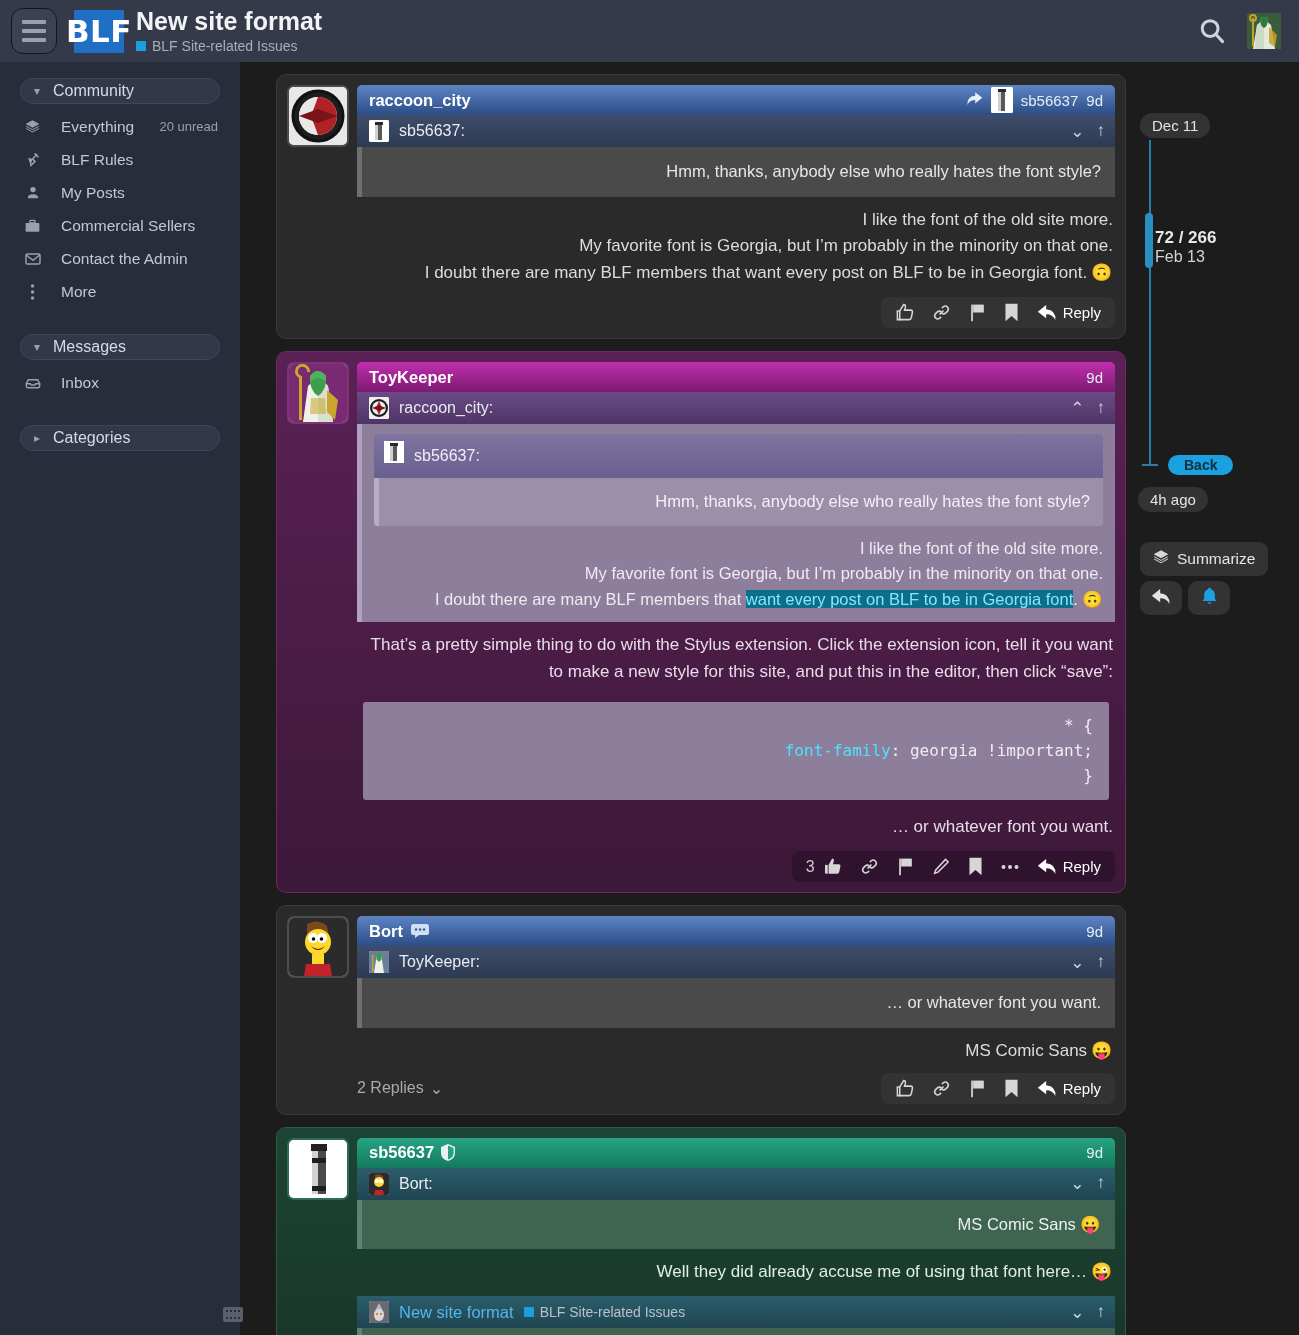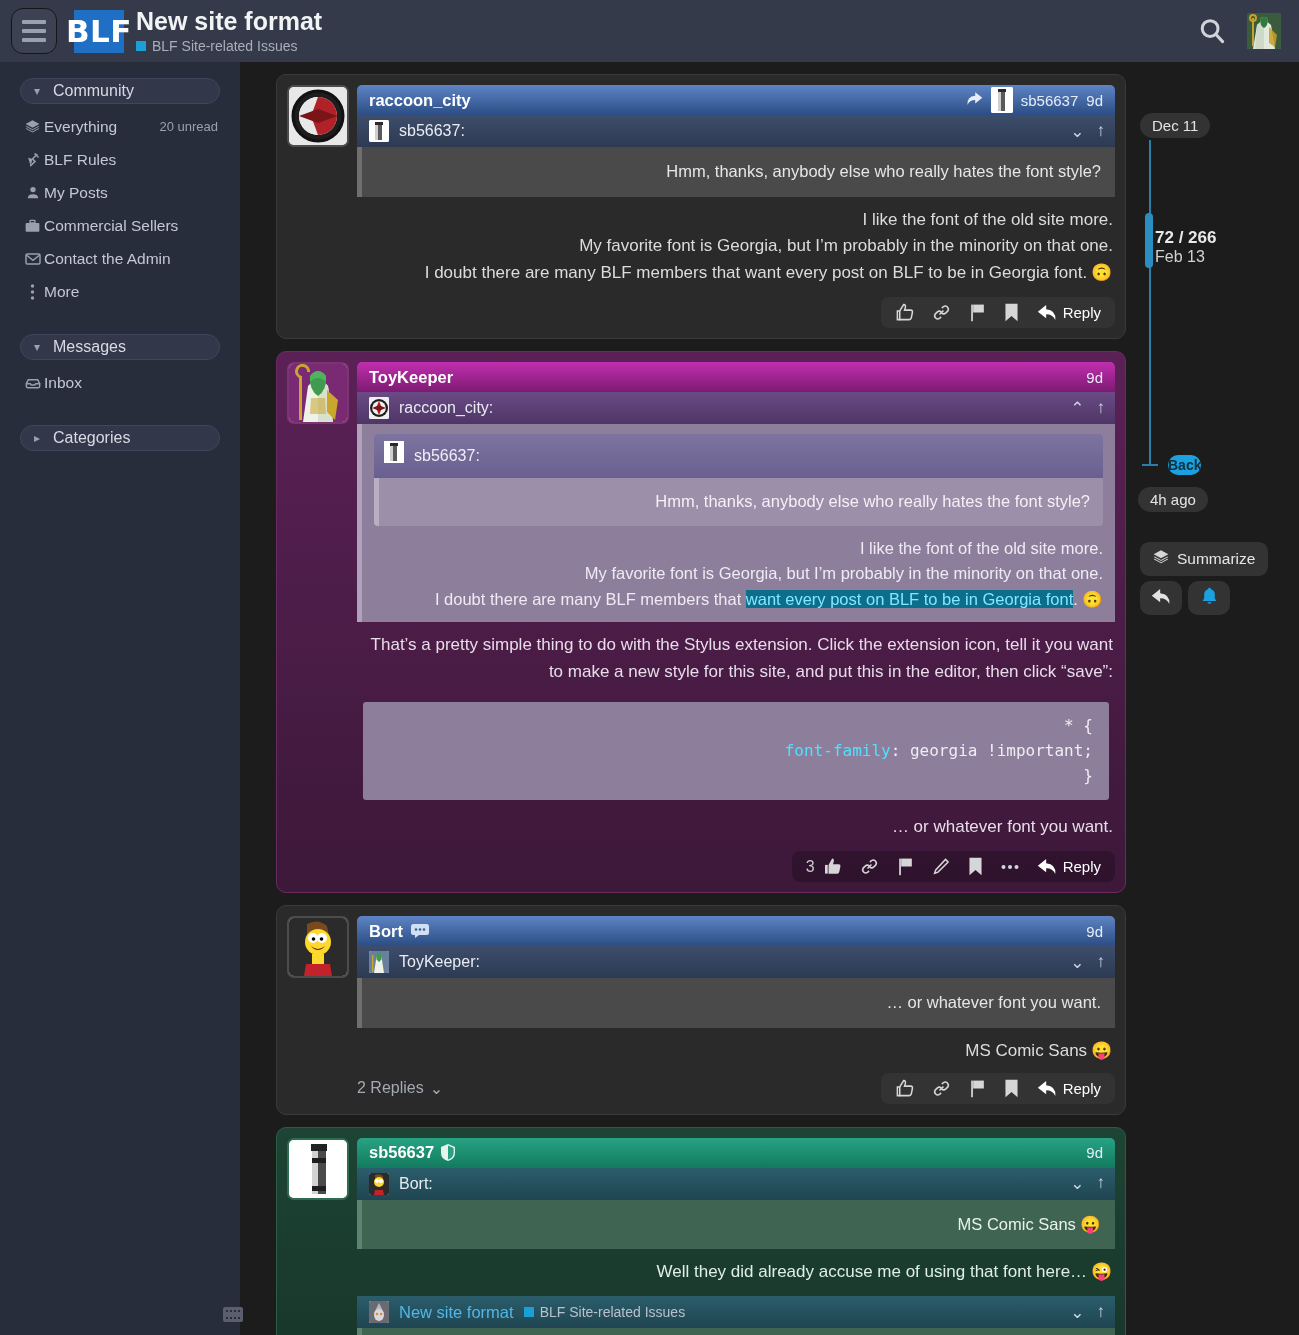--- a/index.html
+++ b/index.html
@@ -51,21 +51,21 @@
   }
   .side-group {
     margin: 0 20px 6px 20px; height: 26px; border-radius: 13px;
     background: #32374a; border: 1px solid #3f455a;
     display: flex; align-items: center; gap: 10px; padding-left: 10px;
     color: #d7dbe3; font-size: 16px; cursor: pointer;
   }
   .side-group.second { margin-top: 26px; }
   .chev { color:#9aa0ad; font-size:12px; width:12px; display:inline-block; text-align:center;}
   .side-item {
-    height: 33px; display: flex; align-items: center; gap: 3px;
+    height: 33px; display: flex; align-items: center; gap: 20px;
     padding-left: 24px; padding-right: 22px;
     color: #c3c8d2; font-size: 15.5px; cursor: pointer;
   }
   .side-item .ico { width: 17px; display:flex; align-items:center; justify-content:center; color:#9aa0ad; font-size:14px;}
   .side-item .badge { margin-left: auto; color: #9aa0ad; font-size: 13px; }
   .kbd-icon {
     position: absolute; left: 223px; top: 1245px; width: 20px; height: 15px;
     background: #5a5f6d; border-radius: 2px;
   }
   .kbd-icon::after{
@@ -162,21 +162,21 @@
   .pill {
     background: #333333; color: #e4e4e4; border-radius: 13px;
     padding: 4px 12px; font-size: 15px; display: inline-block;
   }
   .rail-line { position:absolute; left: 1149px; top: 140px; width: 2px; height: 325px; background:#2a7fa8; }
   .rail-thumb{ position:absolute; left: 1145px; top: 213px; width: 8px; height: 55px; background:#2a8fc0; border-radius:4px;}
   .rail-tick { position:absolute; left: 1142px; top: 464px; width: 16px; height: 2px; background:#2a7fa8; }
   .rail-now  { position:absolute; left: 1155px; top: 228px; color:#e9e9e9; }
   .rail-now b{ font-size: 17px; display:block; }
   .rail-now span{ font-size:16px; color:#d2d2d2;}
-  .back-pill { position:absolute; left: 1168px; top: 455px; background:#1ba0e0; color:#10323f; font-weight:bold; border-radius:11px; padding:2px 0; font-size:14px; cursor:pointer;}
+  .back-pill { position:absolute; left: 1168px; top: 455px; background:#1ba0e0; color:#10323f; font-weight:bold; border-radius:11px; padding:2px 16px; font-size:14px; cursor:pointer;}
   .btn-round {
     width: 42px; height: 34px; background:#333; border-radius: 10px;
     display:flex; align-items:center; justify-content:center; cursor:pointer;
   }
   .summarize {
     display:flex; align-items:center; gap:8px; background:#333; border-radius:9px;
     padding: 7px 13px; color:#e6e6e6; font-size:15.5px; width:fit-content; cursor:pointer;
   }
 
   .icon-svg { display:block; }

